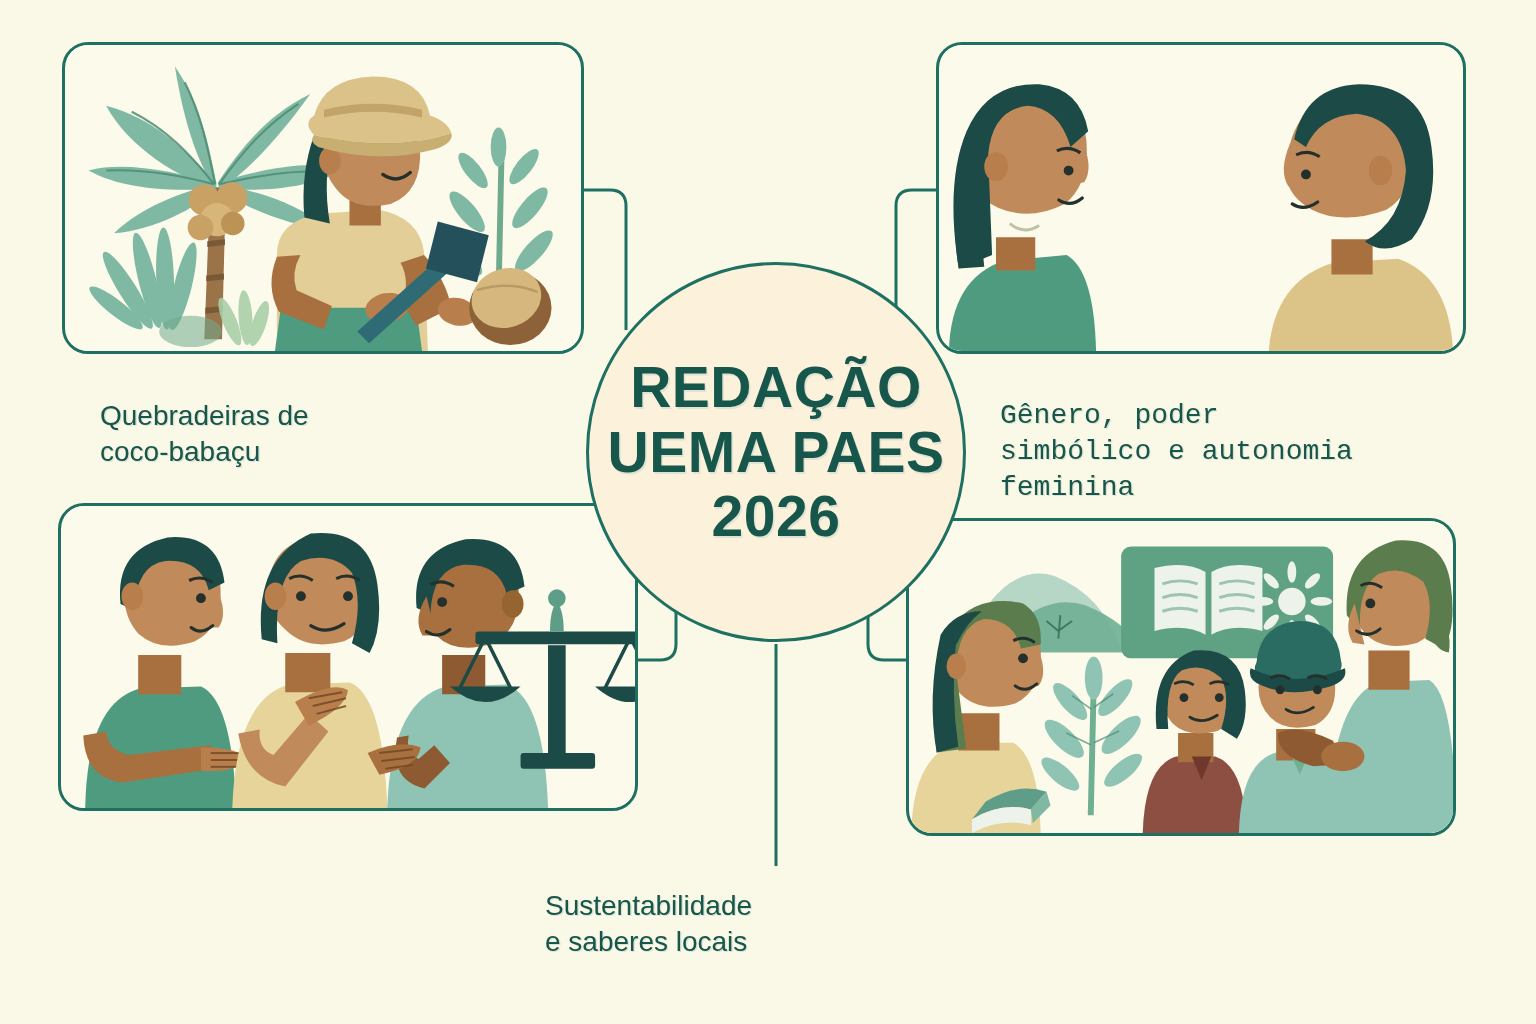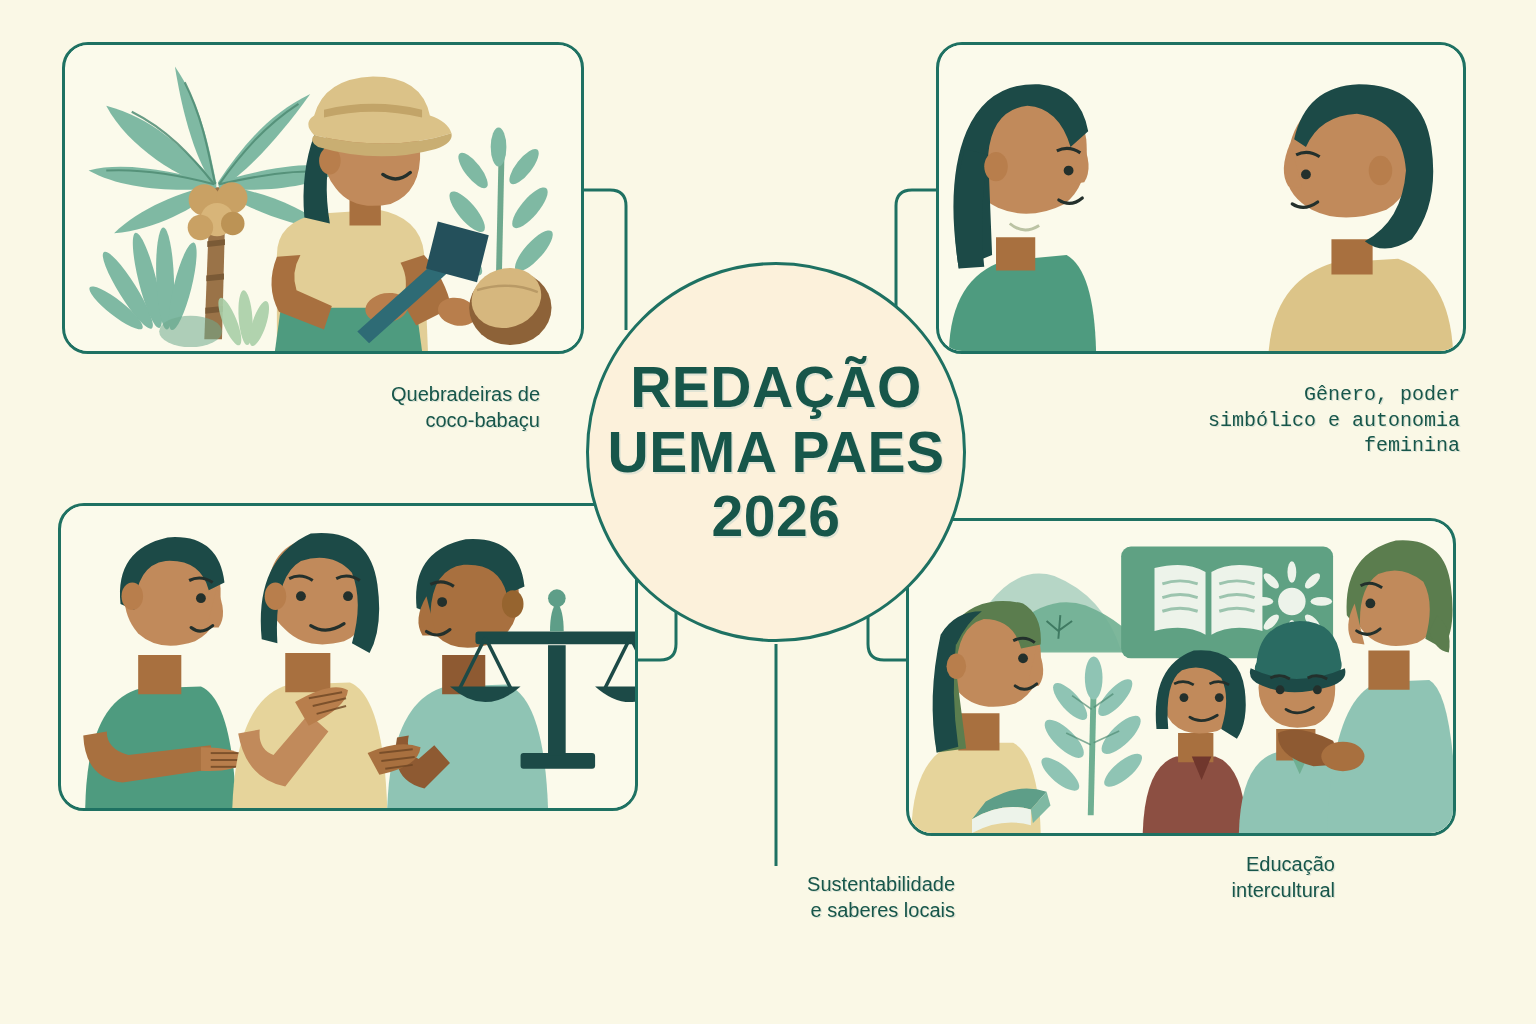--- a/index.html
+++ b/index.html
@@ -52,26 +52,27 @@
     text-align:center;
     letter-spacing:0.5px;
     white-space:pre-line;
     text-shadow:1.5px 1.5px 0 rgba(200,215,205,0.55);
   }
 
   
   .label {
     position:absolute;
     color:#17564A;
-    font-size:20px;
+    font-size:28px;
     line-height:1.28;
-    text-align:right;
+    text-align:left;
     white-space:pre-line;
     z-index:4;
     text-shadow:1.2px 1.2px 0 rgba(190,205,196,0.5);
+    margin-top:16px;
   }
   #label-tl { left:100px;  top:382px; width:440px; }
   #label-tr { left:1000px; top:382px; width:460px;font-family:Liberation Mono, monospace; }
   #label-bl { left:120px;  top:840px; width:400px; }
   #label-bc { left:545px;  top:872px; width:410px; }
   #label-br { left:1005px; top:852px; width:330px; }
 </style>
 </head>
 <body>
 
@@ -453,16 +454,14 @@
 2026</div>
   </div>
 
   <div class="label" id="label-tl">Quebradeiras de
 coco-babaçu</div>
   <div class="label" id="label-tr">Gênero, poder
 simbólico e autonomia
 feminina</div>
   <div class="label" id="label-bc">Sustentabilidade
 e saberes locais</div>
-  <div class="label" id="label-br">Educação
-intercultural</div>
 
 </div>
 
 </body></html>

